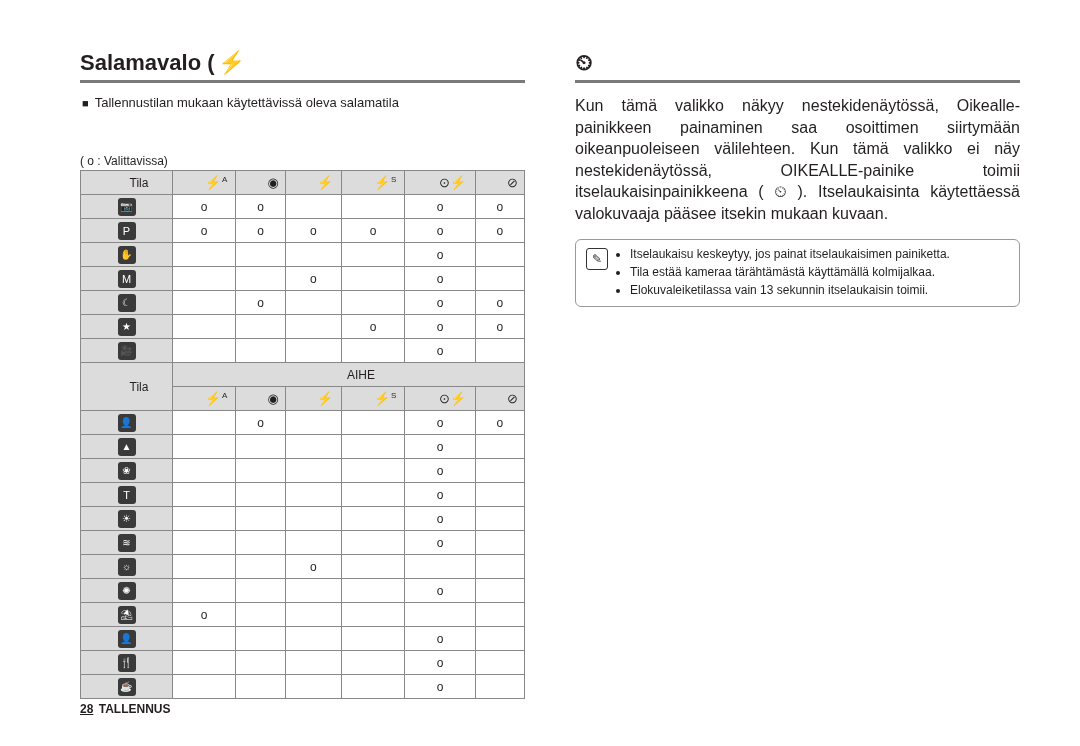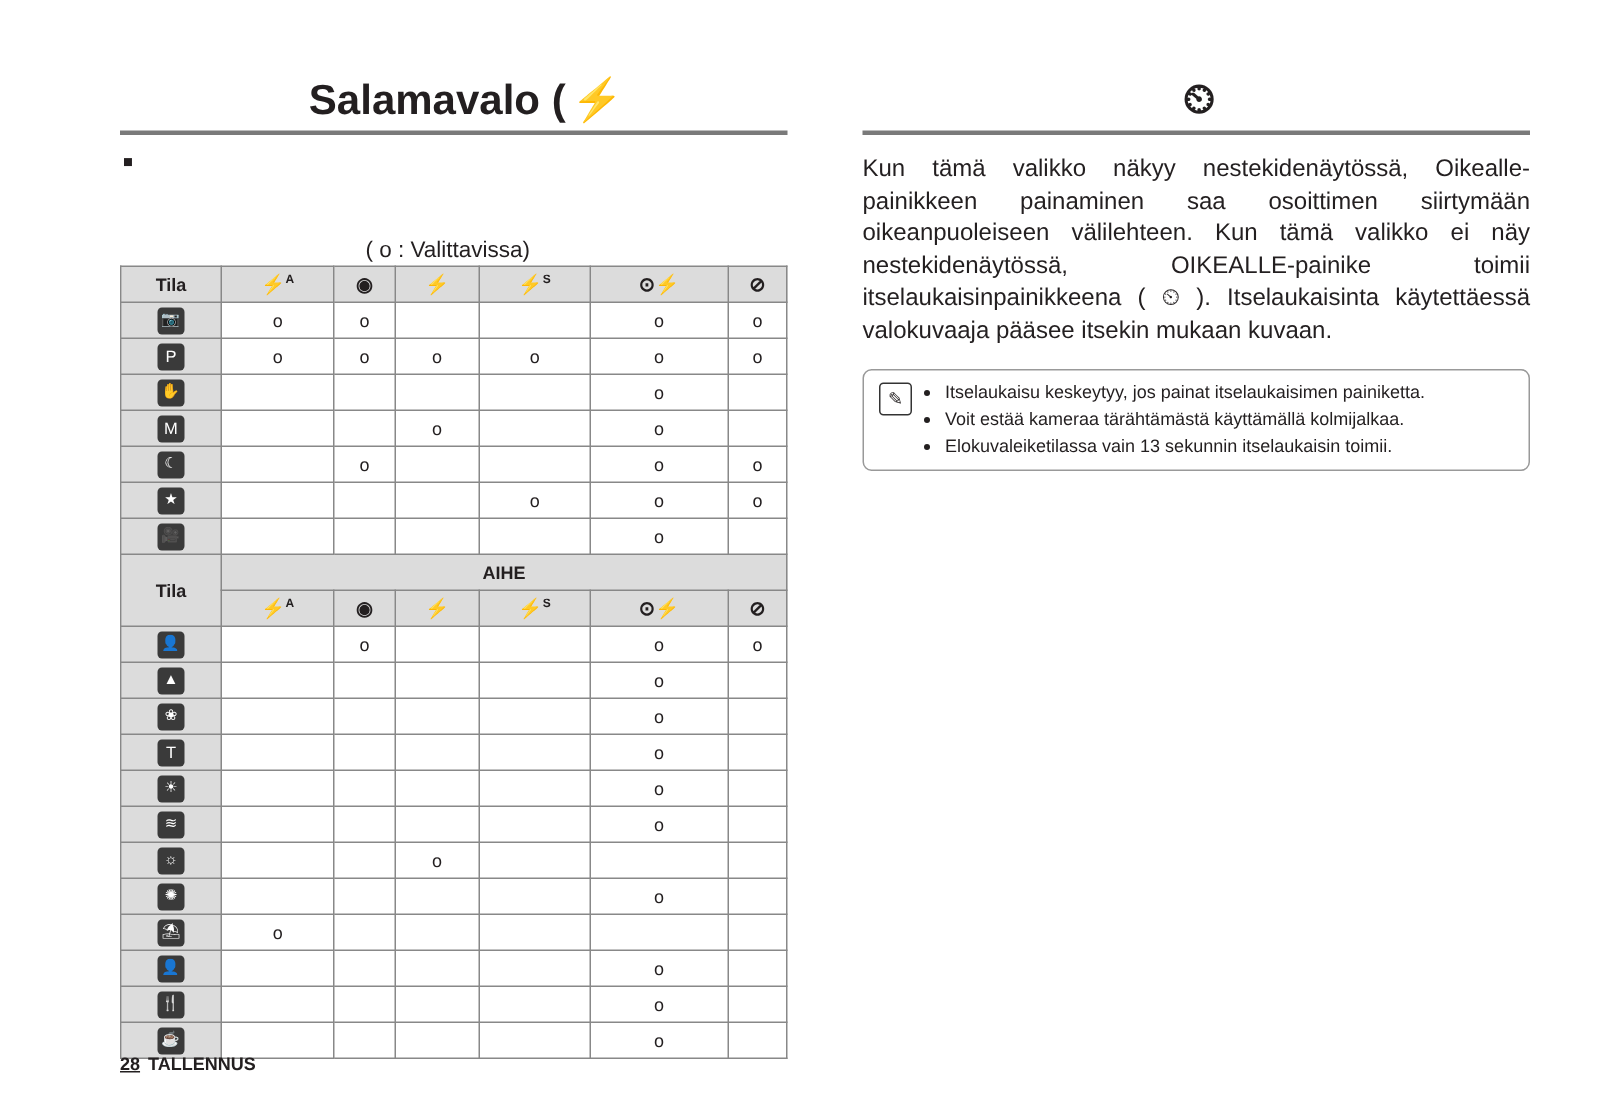--- a/index.html
+++ b/index.html
@@ -15,27 +15,26 @@
   .page {
     display: flex;
     padding: 50px 60px 0 80px;
     gap: 50px;
   }
   .col {
     flex: 1 1 0;
     min-width: 0;
   }
   h1 {
-    font-size: 28px;
+    font-size: 22px;
     font-weight: bold;
     margin: 0 0 4px 0;
     display: flex;
     align-items: center;
     gap: 4px;
-    justify-content: center;
   }
   h1 .icon-wrap {
     display: inline-block;
     position: relative;
     width: 18px;
     text-align: center;
   }
   .underline {
     border-bottom: 3px solid #7a7a7a;
     margin-bottom: 12px;
@@ -46,41 +45,42 @@
     margin: 0 0 3px 0;
     padding-left: 2px;
     display: flex;
     align-items: baseline;
   }
   .subhead .sq {
     font-size: 11px;
     margin-right: 6px;
   }
   .legend {
-    text-align: center;
-    font-size: 15px;
+    text-align: left;
+    font-size: 12px;
     margin-bottom: 2px;
     padding-right: 8px;
     margin-top: 44px;
   }
   table {
     border-collapse: collapse;
     width: 100%;
     font-size: 12px;
   }
   th, td {
     border: 1px solid #888;
     text-align: center;
     height: 23px;
     padding: 0;
     vertical-align: middle;
   }
   th {
     background: #dcdcdc;
-    font-weight: bold;
+    font-weight: normal;
+    padding-left: 25px;
   }
   th.tila {
     width: 66px;
   }
   td.rowhead {
     background: #dcdcdc;
     width: 66px;
   }
   td.rowhead svg, td.rowhead .rowicon {
     display: inline-block;
@@ -156,20 +156,21 @@
 
   <div class="col">
     <h1>
       <span>Salamavalo (</span>
       <span class="icon-wrap">⚡</span>
     </h1>
     <div class="underline"></div>
 
     <p class="subhead">
       <span class="sq">■</span>
+      <span>Tallennustilan mukaan käytettävissä oleva salamatila</span>
     </p>
     <div class="legend">( o : Valittavissa)</div>
 
     <table>
       <thead>
         <tr>
           <th class="tila">Tila</th>
           <th><span class="colicon">⚡<sup style="font-size:8px">A</sup></span></th>
           <th><span class="colicon">◉</span></th>
           <th><span class="colicon">⚡</span></th>
@@ -375,21 +376,21 @@
       <span class="icon-wrap">⏲</span>
     </h1>
     <div class="underline"></div>
 
     <p class="para">Kun tämä valikko näkyy nestekidenäytössä, Oikealle-painikkeen painaminen saa osoittimen siirtymään oikeanpuoleiseen välilehteen. Kun tämä valikko ei näy nestekidenäytössä, OIKEALLE-painike toimii itselaukaisinpainikkeena ( ⏲ ). Itselaukaisinta käytettäessä valokuvaaja pääsee itsekin mukaan kuvaan.</p>
 
     <div class="notebox">
       <div class="noteicon">✎</div>
       <ul id="note-list">
           <li>Itselaukaisu keskeytyy, jos painat itselaukaisimen painiketta.</li>
-          <li>Voit estää kameraa tärähtämästä käyttämällä kolmijalkaa.</li>
+          <li>Tila estää kameraa tärähtämästä käyttämällä kolmijalkaa.</li>
           <li>Elokuvaleiketilassa vain 13 sekunnin itselaukaisin toimii.</li>
         </ul>
     </div>
   </div>
 </div>
 
 <div class="footer">
   <span class="pgnum">28</span>
   <span>TALLENNUS</span>
 </div>

